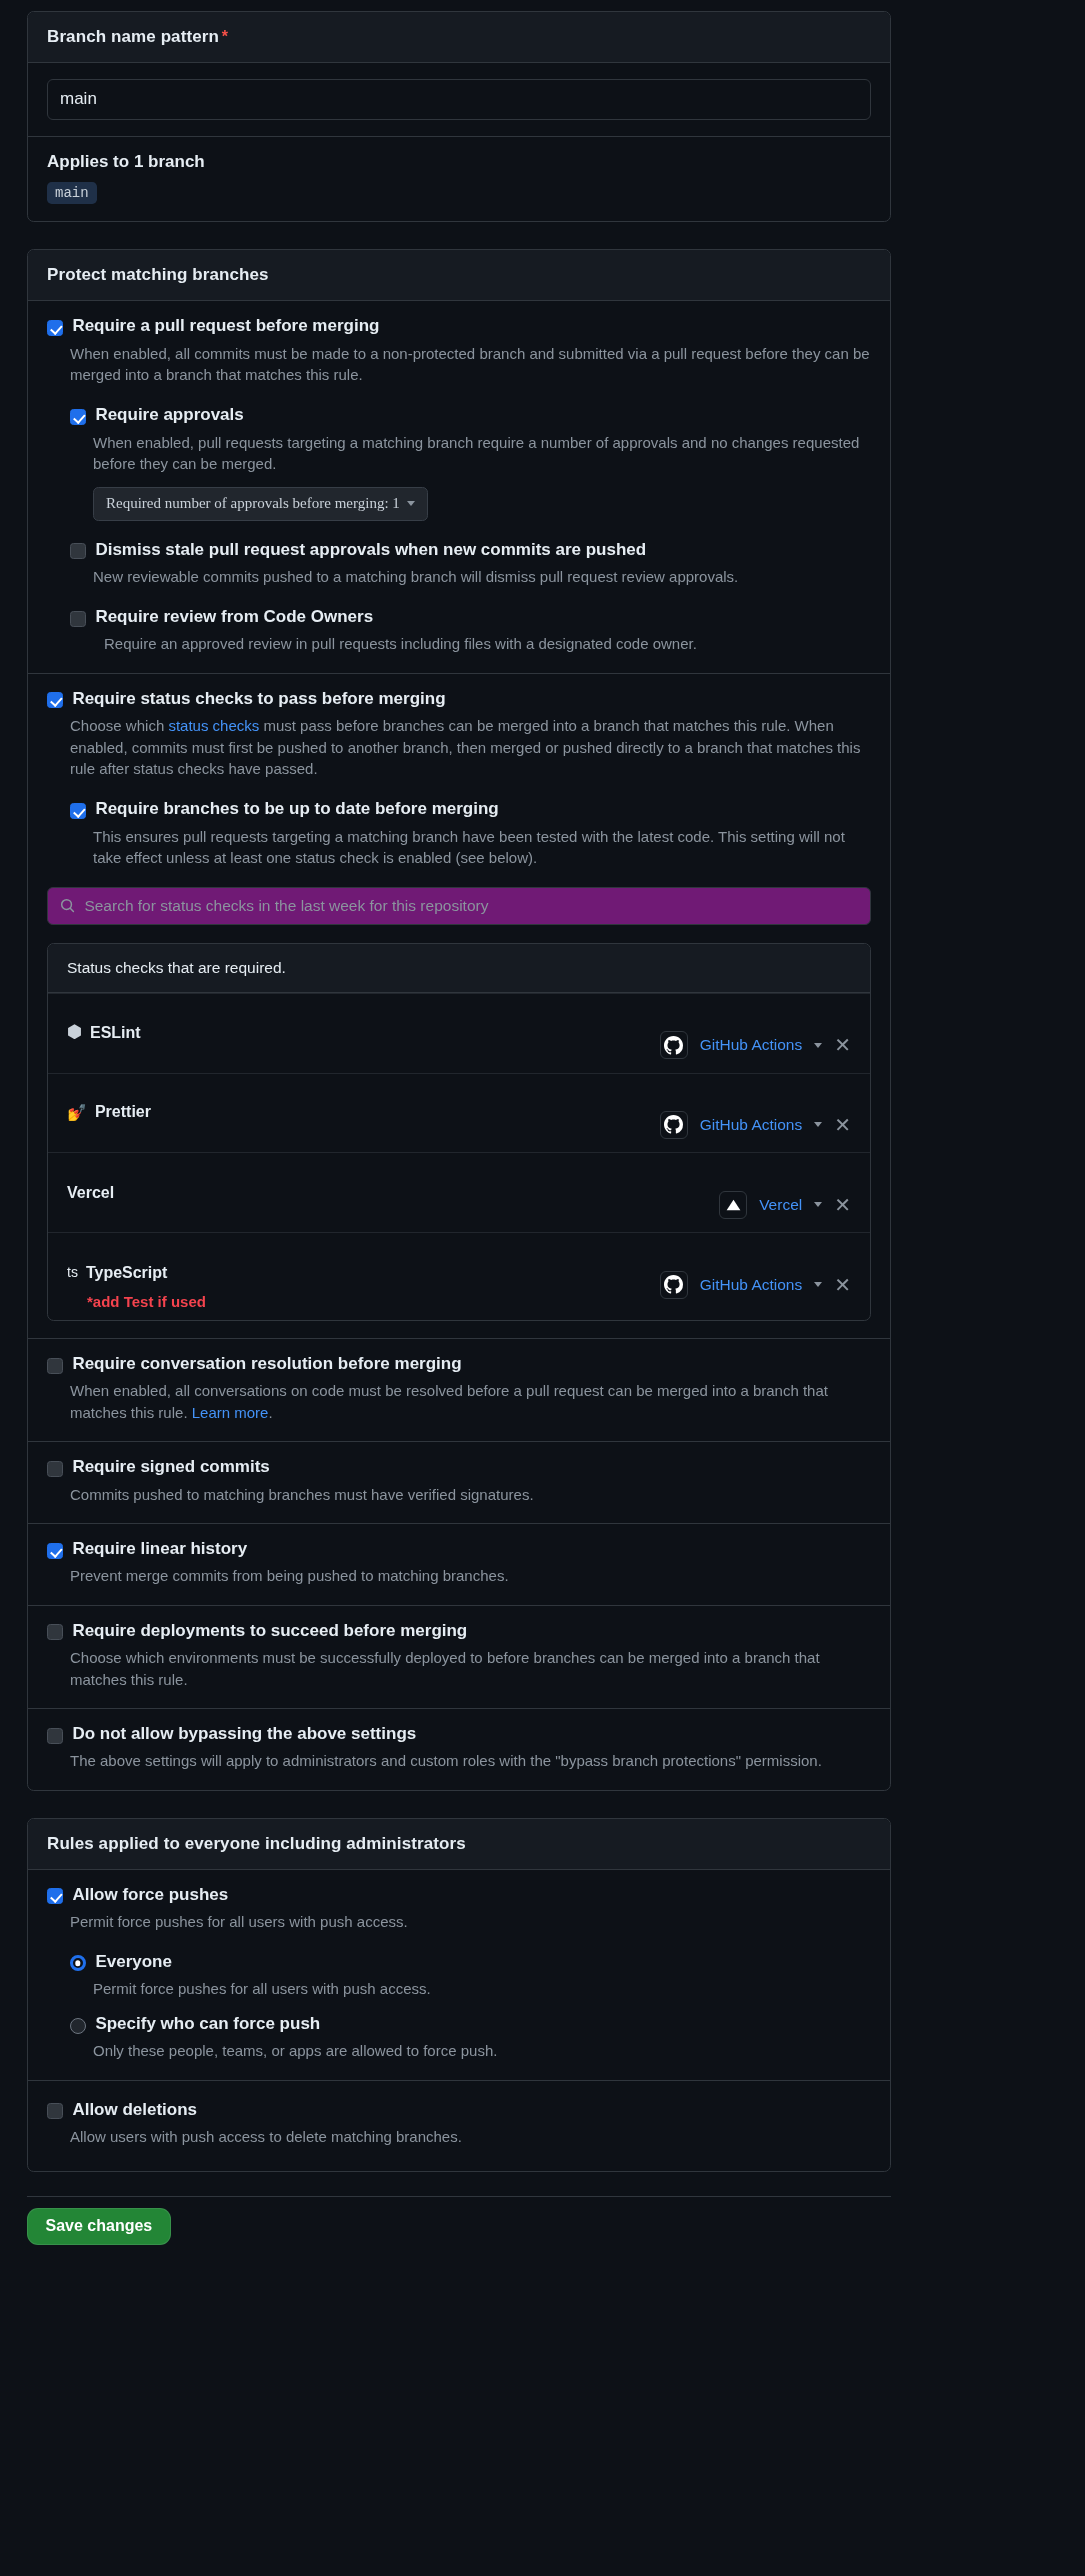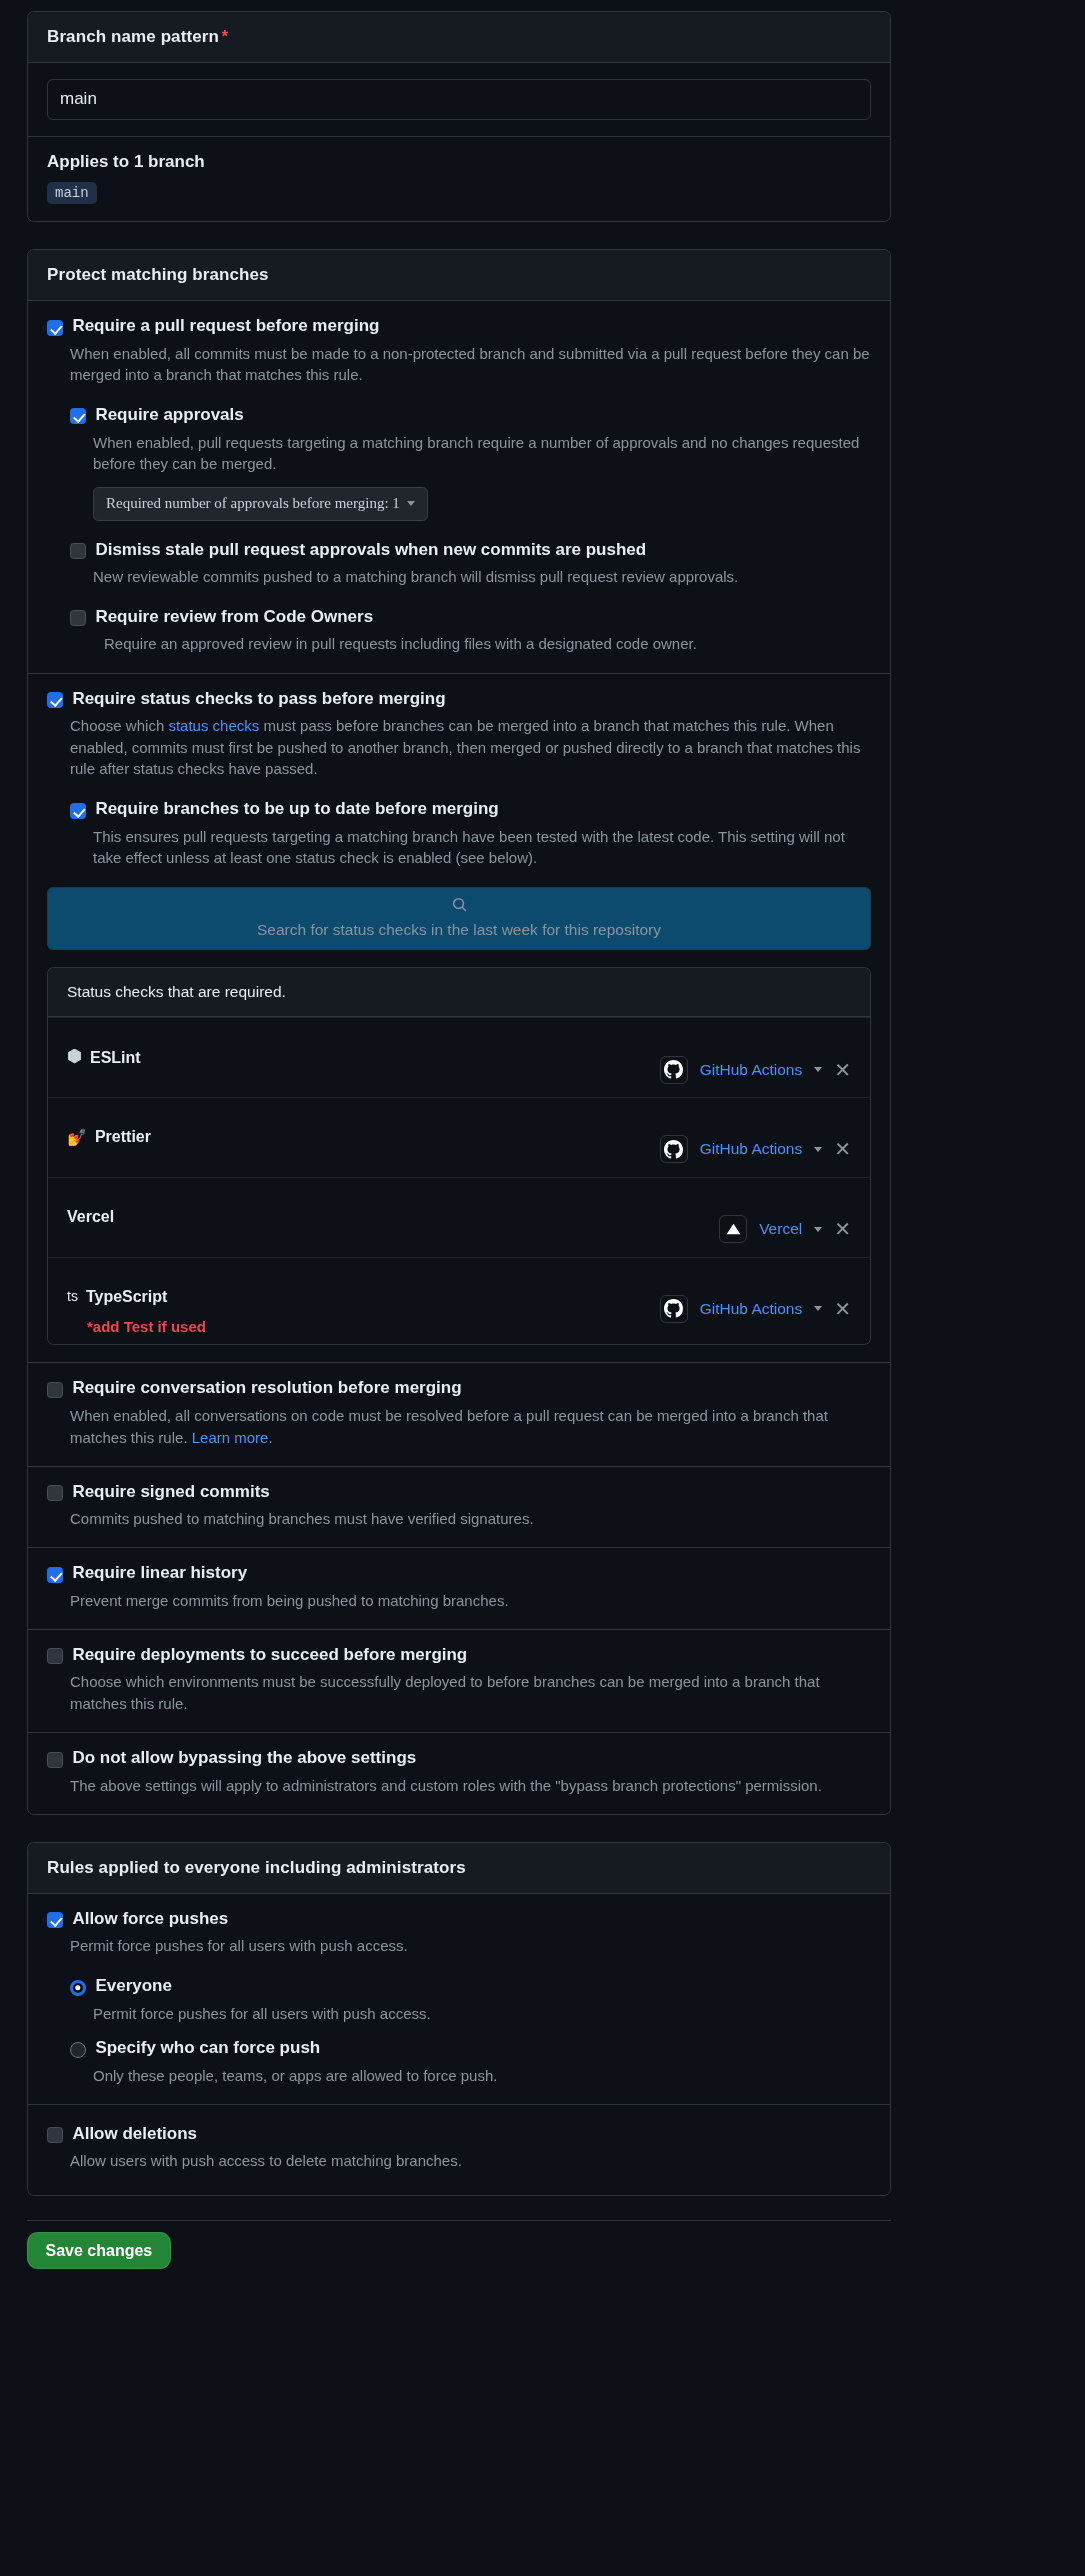--- a/index.html
+++ b/index.html
@@ -69,21 +69,21 @@
     padding: 2.7px 8px;
     border-radius: 4.7px;
   }
 
   
   .rule-row {
     padding: 16px 19px 17.5px 19px;
     border-top: 0.7px solid #30363d;
   }
   .rule-row.first { border-top: none; }
-  .rule-head { display: flex; align-items: center; gap: 9.4px; }
+  .rule-head { display: flex; align-items: flex-end; gap: 9.4px; }
   .rule-title {
     font-size: 17px; font-weight: bold; color: #e6edf3; line-height: 1.1;
   }
   .rule-desc {
     color: #8b949e;
     font-size: 15px;
     line-height: 1.45;
     margin-top: 6.7px;
     max-width: 813px;
   }
@@ -153,24 +153,23 @@
     border-right: 4.7px solid transparent;
     border-top: 5.4px solid #8b949e;
     display: inline-block;
   }
 
   
   .search-wrap {
     display: flex; align-items: center; gap: 9.4px;
     border: 0.7px solid #30363d;
     border-radius: 6px;
-    background: #0c4a6e;
+    background: #701a75;
     padding: 9.4px 12px;
     margin-top: 17.5px;
-    flex-direction: column;
   }
   .search-ph { color: #8b949e; font-size: 15.5px; }
 
   
   .checks-box {
     border: 0.7px solid #30363d;
     border-radius: 6.7px;
     margin-top: 17.5px;
     overflow: hidden;
   }

